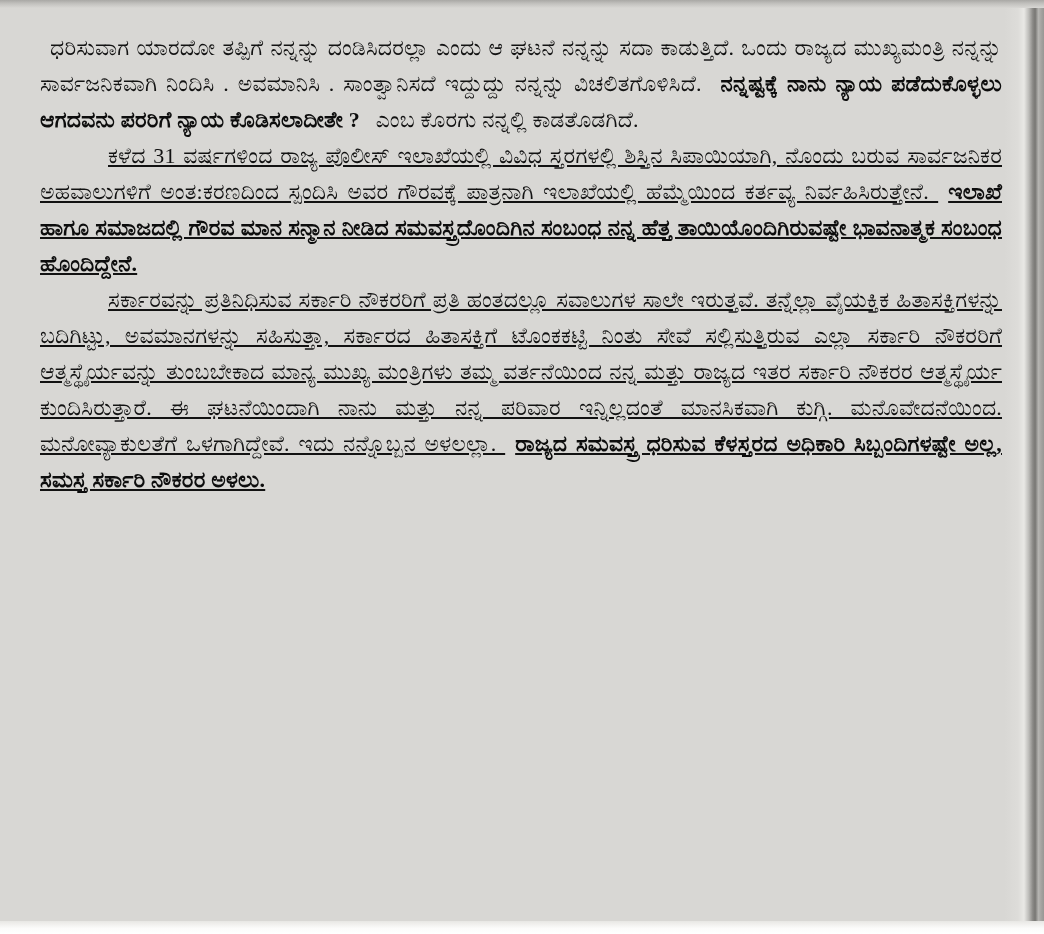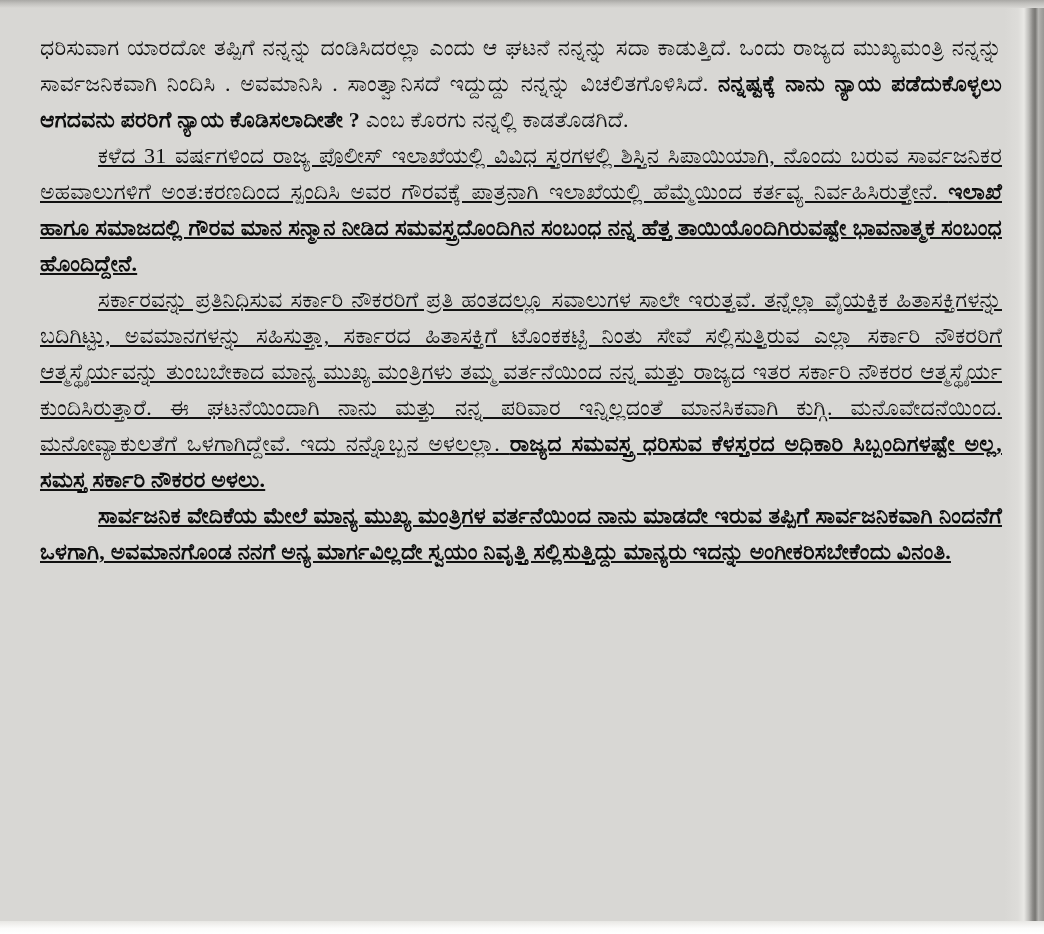--- a/index.html
+++ b/index.html
@@ -28,21 +28,21 @@
     letter-spacing: 0.2px;
   }
   .para {
     margin: 0;
     padding: 0;
   }
   .para.indent {
     text-indent: 58px;
     text-decoration: underline;
   }
-  .run { font-weight: normal; }
+  .run { font-weight: normal; margin-left: 10px; }
   .run.bold { font-weight: bold; color: #0d0d0d; }
   
   .scan-top {
     position: absolute;
     top: 0; left: 0; right: 0;
     height: 8px;
     background: linear-gradient(to bottom, #a9a8a5 0%, #c2c1be 45%, #d8d7d4 100%);
     z-index: 3;
   }
   .scan-right {
@@ -72,16 +72,15 @@
 </head>
 <body>
 
 <div class="page">
   <div class="scan-top"></div>
   <div class="scan-right"></div>
   <div class="text-block">
       <p class="para"><span class="run">ಧರಿಸುವಾಗ ಯಾರದೋ  ತಪ್ಪಿಗೆ ನನ್ನನ್ನು ದಂಡಿಸಿದರಲ್ಲಾ ಎಂದು ಆ ಘಟನೆ ನನ್ನನ್ನು ಸದಾ  ಕಾಡುತ್ತಿದೆ. ಒಂದು ರಾಜ್ಯದ ಮುಖ್ಯಮಂತ್ರಿ ನನ್ನನ್ನು ಸಾರ್ವಜನಿಕವಾಗಿ ನಿಂದಿಸಿ . ಅವಮಾನಿಸಿ . ಸಾಂತ್ವಾನಿಸದೆ ಇದ್ದುದ್ದು ನನ್ನನ್ನು ವಿಚಲಿತಗೊಳಿಸಿದೆ. </span><span class="run bold">ನನ್ನಷ್ಟಕ್ಕೆ ನಾನು ನ್ಯಾಯ ಪಡೆದುಕೊಳ್ಳಲು ಆಗದವನು ಪರರಿಗೆ ನ್ಯಾಯ ಕೊಡಿಸಲಾದೀತೇ ? </span><span class="run">ಎಂಬ ಕೊರಗು ನನ್ನಲ್ಲಿ ಕಾಡತೊಡಗಿದೆ.</span></p>
       <p class="para indent"><span class="run">ಕಳೆದ 31 ವರ್ಷಗಳಿಂದ ರಾಜ್ಯ ಪೊಲೀಸ್ ಇಲಾಖೆಯಲ್ಲಿ ವಿವಿಧ ಸ್ತರಗಳಲ್ಲಿ ಶಿಸ್ತಿನ ಸಿಪಾಯಿಯಾಗಿ, ನೊಂದು ಬರುವ ಸಾರ್ವಜನಿಕರ ಅಹವಾಲುಗಳಿಗೆ ಅಂತ:ಕರಣದಿಂದ ಸ್ಪಂದಿಸಿ ಅವರ ಗೌರವಕ್ಕೆ ಪಾತ್ರನಾಗಿ ಇಲಾಖೆಯಲ್ಲಿ ಹೆಮ್ಮೆಯಿಂದ ಕರ್ತವ್ಯ ನಿರ್ವಹಿಸಿರುತ್ತೇನೆ. </span><span class="run bold">ಇಲಾಖೆ ಹಾಗೂ ಸಮಾಜದಲ್ಲಿ ಗೌರವ ಮಾನ ಸನ್ಮಾನ ನೀಡಿದ ಸಮವಸ್ತ್ರದೊಂದಿಗಿನ ಸಂಬಂಧ ನನ್ನ ಹೆತ್ತ ತಾಯಿಯೊಂದಿಗಿರುವಷ್ಟೇ ಭಾವನಾತ್ಮಕ ಸಂಬಂಧ ಹೊಂದಿದ್ದೇನೆ.</span></p>
       <p class="para indent"><span class="run">ಸರ್ಕಾರವನ್ನು ಪ್ರತಿನಿಧಿಸುವ ಸರ್ಕಾರಿ ನೌಕರರಿಗೆ ಪ್ರತಿ ಹಂತದಲ್ಲೂ ಸವಾಲುಗಳ ಸಾಲೇ  ಇರುತ್ತವೆ. ತನ್ನೆಲ್ಲಾ ವೈಯಕ್ತಿಕ ಹಿತಾಸಕ್ತಿಗಳನ್ನು ಬದಿಗಿಟ್ಟು, ಅವಮಾನಗಳನ್ನು ಸಹಿಸುತ್ತಾ,  ಸರ್ಕಾರದ ಹಿತಾಸಕ್ತಿಗೆ ಟೊಂಕಕಟ್ಟಿ ನಿಂತು ಸೇವೆ ಸಲ್ಲಿಸುತ್ತಿರುವ ಎಲ್ಲಾ ಸರ್ಕಾರಿ ನೌಕರರಿಗೆ ಆತ್ಮಸ್ಥೈರ್ಯವನ್ನು ತುಂಬಬೇಕಾದ ಮಾನ್ಯ ಮುಖ್ಯ ಮಂತ್ರಿಗಳು ತಮ್ಮ ವರ್ತನೆಯಿಂದ ನನ್ನ ಮತ್ತು ರಾಜ್ಯದ ಇತರ ಸರ್ಕಾರಿ ನೌಕರರ ಆತ್ಮಸ್ಥೈರ್ಯ ಕುಂದಿಸಿರುತ್ತಾರೆ. ಈ ಘಟನೆಯಿಂದಾಗಿ ನಾನು ಮತ್ತು ನನ್ನ ಪರಿವಾರ ಇನ್ನಿಲ್ಲದಂತೆ ಮಾನಸಿಕವಾಗಿ ಕುಗ್ಗಿ. ಮನೊವೇದನೆಯಿಂದ. ಮನೋವ್ಯಾಕುಲತೆಗೆ ಒಳಗಾಗಿದ್ದೇವೆ. ಇದು ನನ್ನೊಬ್ಬನ ಅಳಲಲ್ಲಾ. </span><span class="run bold">ರಾಜ್ಯದ ಸಮವಸ್ತ್ರ ಧರಿಸುವ ಕೆಳಸ್ತರದ ಅಧಿಕಾರಿ ಸಿಬ್ಬಂದಿಗಳಷ್ಟೇ ಅಲ್ಲ, ಸಮಸ್ತ ಸರ್ಕಾರಿ ನೌಕರರ ಅಳಲು.</span></p>
-      <p class="para indent"><span class="run bold">ಸಾರ್ವಜನಿಕ ವೇದಿಕೆಯ ಮೇಲೆ ಮಾನ್ಯ ಮುಖ್ಯ ಮಂತ್ರಿಗಳ ವರ್ತನೆಯಿಂದ ನಾನು ಮಾಡದೇ ಇರುವ ತಪ್ಪಿಗೆ ಸಾರ್ವಜನಿಕವಾಗಿ ನಿಂದನೆಗೆ ಒಳಗಾಗಿ, ಅವಮಾನಗೊಂಡ ನನಗೆ ಅನ್ಯ ಮಾರ್ಗವಿಲ್ಲದೇ ಸ್ವಯಂ ನಿವೃತ್ತಿ ಸಲ್ಲಿಸುತ್ತಿದ್ದು ಮಾನ್ಯರು ಇದನ್ನು ಅಂಗೀಕರಿಸಬೇಕೆಂದು ವಿನಂತಿ.</span></p>
     </div>
   <div class="scan-bottom"></div>
 </div>
 
 </body></html>

